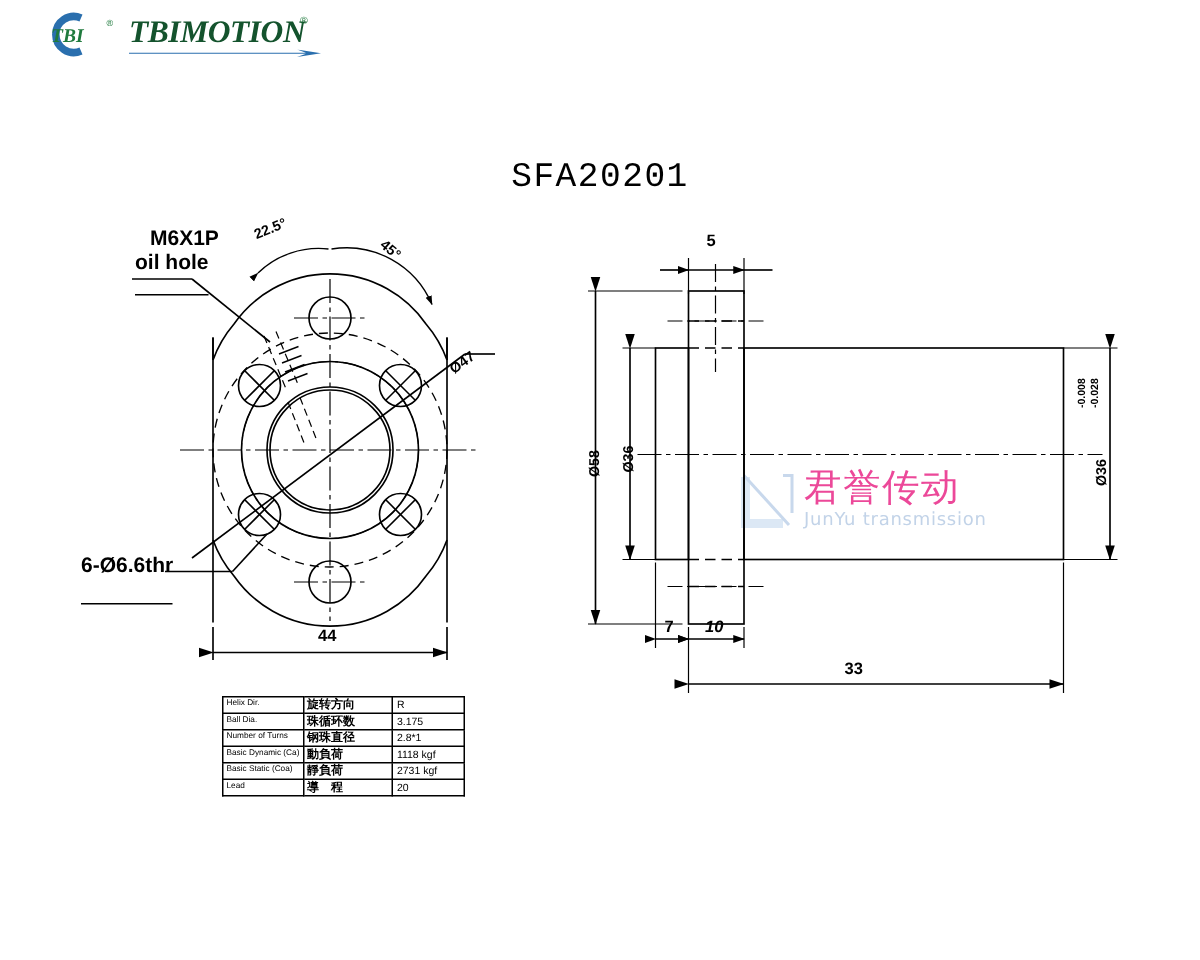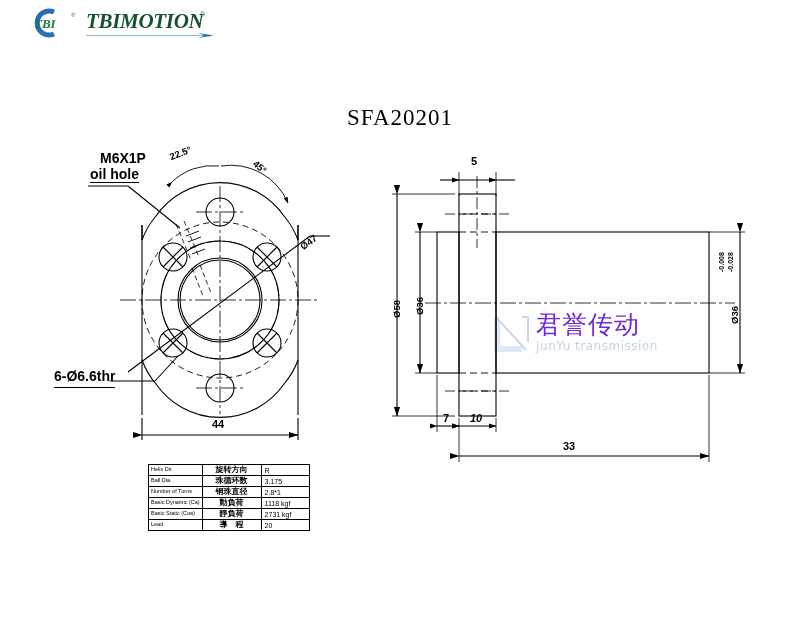--- a/index.html
+++ b/index.html
@@ -51,21 +51,21 @@
     left: 62px; top: 27px;
     width: 128px; height: 5px;
   }
 
   
   #drawing-title {
     position: absolute;
     left: 0; top: 105px;
     width: 800px;
     text-align: center;
-    font-family: Liberation Serif, serif;
+    font-family: Liberation Mono, monospace;
     font-size: 23px;
     letter-spacing: 1px;
   }
 
   
   #drawing-canvas {
     position: absolute;
     left: 0; top: 0;
     width: 800px; height: 640px;
   }
@@ -75,21 +75,21 @@
     position: absolute;
     left: 492px; top: 310px;
     width: 190px; height: 52px;
     pointer-events: none;
   }
   #wm-cn {
     position: absolute;
     left: 44px; top: -2px;
     font-size: 25px;
     font-family: "DejaVu Sans", sans-serif;
-    color: #6d28d9;
+    color: #ec4899;
     letter-spacing: 1px;
     white-space: nowrap;
     text-align: right;
   }
   #wm-en {
     position: absolute;
     left: 44px; top: 29px;
     font-size: 12px;
     font-family: "DejaVu Sans", sans-serif;
     color: #c2d3e8;
@@ -108,21 +108,21 @@
     line-height: 1;
   }
   #spec-table td {
     border: 1px solid #000;
     padding: 0px 2px;
     height: 10px;
     white-space: nowrap;
     vertical-align: middle;
   }
   #spec-table td.c-en   { width: 48px; font-size: 5.5px; }
-  #spec-table td.c-cn   { width: 54px; text-align: center; font-size: 8px;
+  #spec-table td.c-cn   { width: 54px; text-align: left; font-size: 8px;
                           font-family: "DejaVu Sans", sans-serif; font-weight: bold; }
   #spec-table td.c-val  { width: 42px; font-size: 7px; padding-left: 3px; }
 
   .dim-text {
     position: absolute;
     font-family: "Liberation Sans", sans-serif;
     font-size: 11px;
     font-weight: bold;
     white-space: nowrap;
   }
@@ -327,29 +327,29 @@
       <g>
         <line x1="459" y1="432" x2="459" y2="462" stroke-width="0.8"></line>
         <line x1="709" y1="375" x2="709" y2="462" stroke-width="0.8"></line>
         <line x1="459" y1="456" x2="709" y2="456" marker-start="url(#ar)" marker-end="url(#ar)"></line>
       </g>
     </g>
   </g>
 </svg>
 
 <div class="label-text" style="left:100px; top:150px;">M6X1P</div>
-<div class="label-text" style="left:90px; top:166px; border-bottom:1.5px solid #000; padding-bottom:0;">oil hole</div>
+<div class="label-text" style="left:90px; top:166px; border-bottom:1.5px solid #000; padding-bottom:14px;">oil hole</div>
 
 <div class="dim-text small" style="left:168px; top:152px; transform:rotate(-22deg); transform-origin:left top;">22.5°</div>
 
 <div class="dim-text small" style="left:258px; top:158px; transform:rotate(40deg); transform-origin:left top;">45°</div>
 
 <div class="dim-text small" style="left:298px; top:243px; transform:rotate(-36deg); transform-origin:left top;">Ø47</div>
 
-<div class="label-text" style="left:54px; top:368px; border-bottom:1.5px solid #000; padding-bottom:3px;">6-Ø6.6thr</div>
+<div class="label-text" style="left:54px; top:368px; border-bottom:1.5px solid #000; padding-bottom:18px;">6-Ø6.6thr</div>
 
 <div class="dim-text" style="left:212px; top:418px;">44</div>
 
 <div class="dim-text" style="left:471px; top:155px;">5</div>
 
 <div class="dim-text small rot90" style="left:391px; top:318px;">Ø58</div>
 
 <div class="dim-text small rot90" style="left:414px; top:315px;">Ø36</div>
 
 <div class="dim-text small rot90" style="left:729px; top:324px;">Ø36</div>

